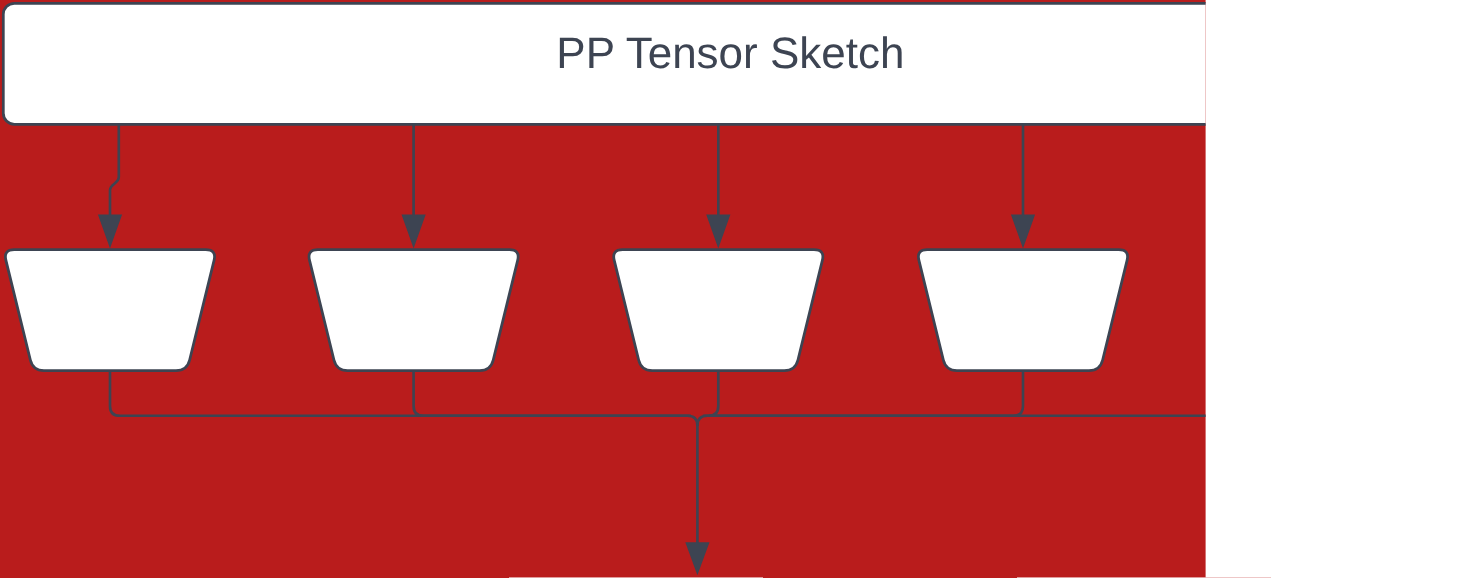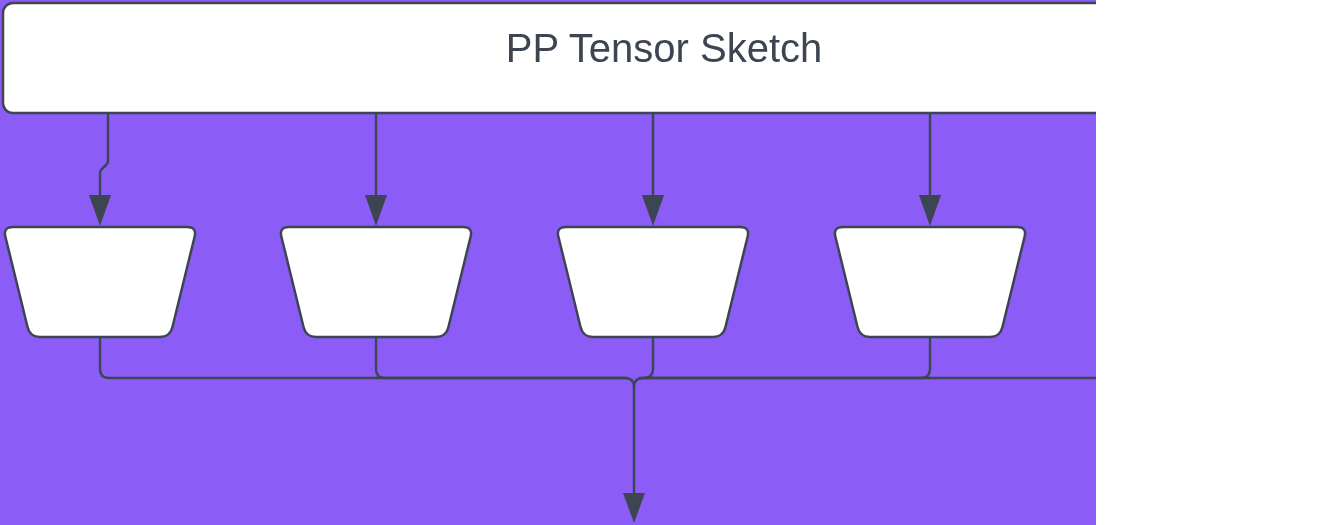--- a/index.html
+++ b/index.html
@@ -4,21 +4,21 @@
 <style>
   html, body {
     margin: 0;
     padding: 0;
     background: #ffffff;
   }
   .canvas {
     position: relative;
     width: 1096px;
     height: 525px;
-    background: #8b5cf6;
+    background: #b91c1c;
     overflow: hidden;
   }
   svg {
     display: block;
   }
   .root-label {
     font-family: "Liberation Sans", "DejaVu Sans", sans-serif;
     font-size: 40px;
     font-weight: 400;
   }

